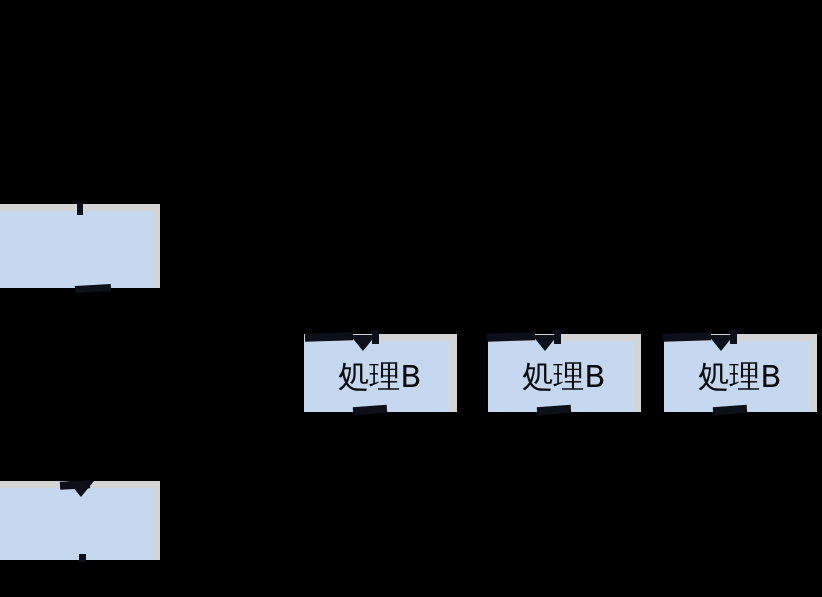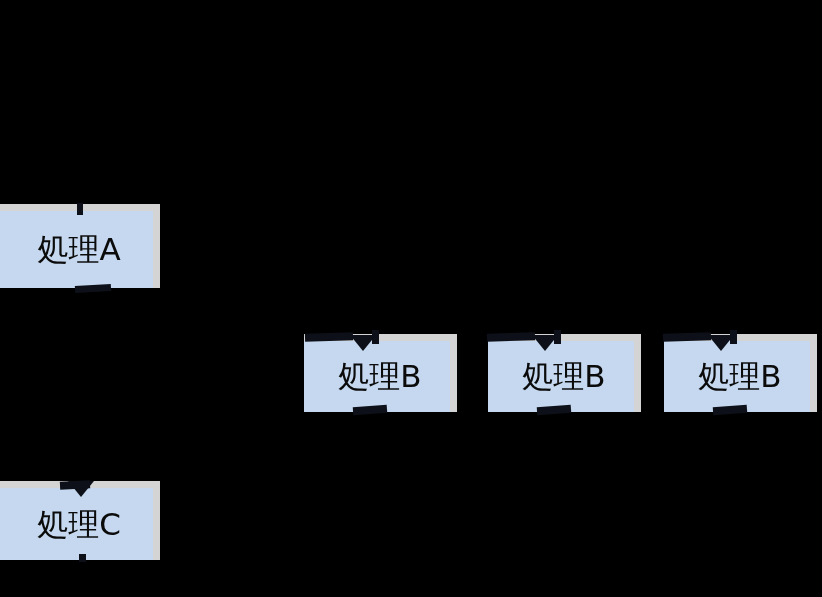--- a/index.html
+++ b/index.html
@@ -90,21 +90,20 @@
 <body>
 
 <div id="canvas">
 
   <div class="conn conn-v" style="left:77px; top:203px; width:6px; height:12px;"></div>
 
   <div class="node" style="left:-2px; top:211px; width:162px; height:77px;">
     <div class="edge-top" style="width:162px;"></div>
     <div class="edge-right" style="left:155px;"></div>
     <div class="node-fill"></div>
-    <span class="node-label">処理A</span>
   </div>
 
   <div class="stub" style="left:75px; top:285px; width:36px; height:7px; transform:rotate(-3deg);"></div>
 
   <div class="stub" style="left:305px; top:333px; width:48px; height:8px; transform:rotate(-2deg);"></div>
   <div class="conn conn-v" style="left:372px; top:330px; width:7px; height:14px;"></div>
   <div class="arrow-down" style="left:350px; top:335px;"></div>
 
   <div class="node" style="left:304px; top:341px; width:152px; height:71px;">
     <div class="edge-top" style="width:152px;"></div>
@@ -141,18 +140,17 @@
 
   <div class="stub" style="left:713px; top:406px; width:34px; height:8px; transform:rotate(-4deg);"></div>
 
   <div class="arrow-down" style="left:68px; top:481px;"></div>
   <div class="stub" style="left:60px; top:481px; width:30px; height:8px; transform:rotate(-3deg);"></div>
 
   <div class="node" style="left:-2px; top:488px; width:162px; height:72px;">
     <div class="edge-top" style="width:162px;"></div>
     <div class="edge-right" style="left:155px;"></div>
     <div class="node-fill"></div>
-    <span class="node-label">処理C</span>
   </div>
 
   <div class="conn conn-v" style="left:79px; top:554px; width:7px; height:8px;"></div>
 
 </div>
 
 </body></html>

